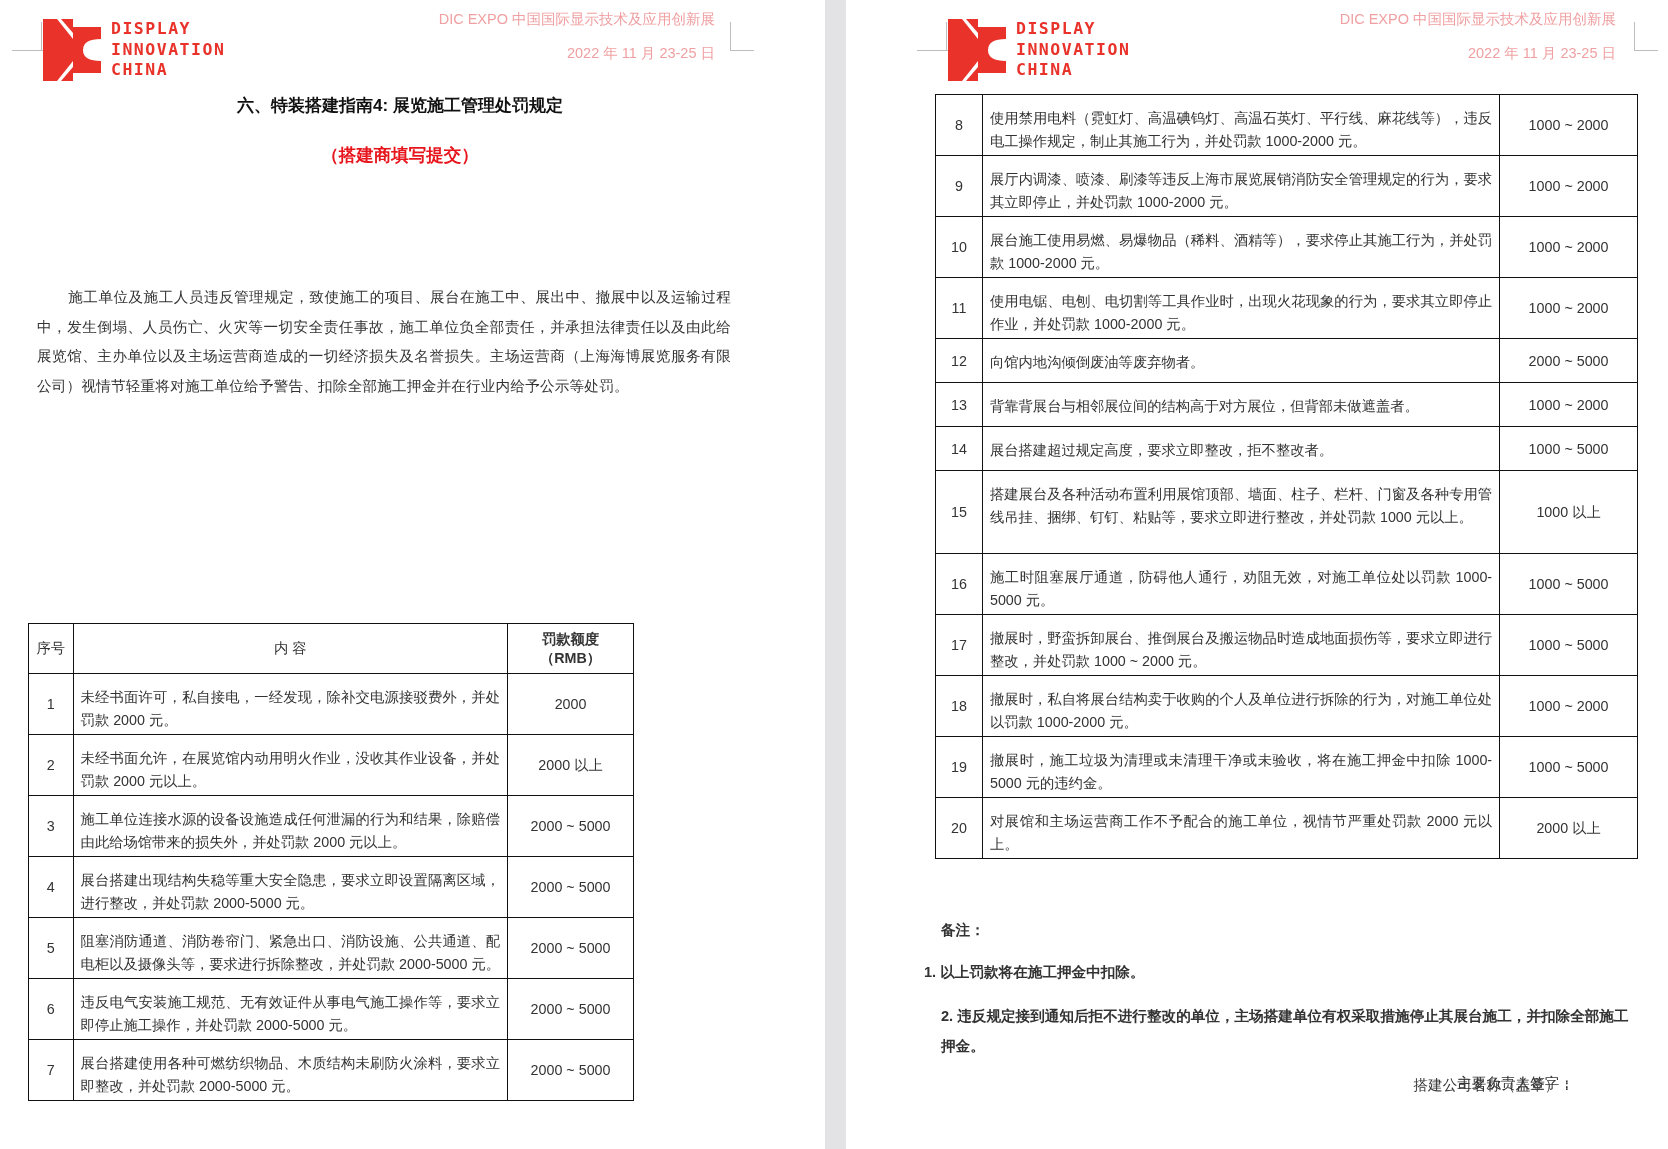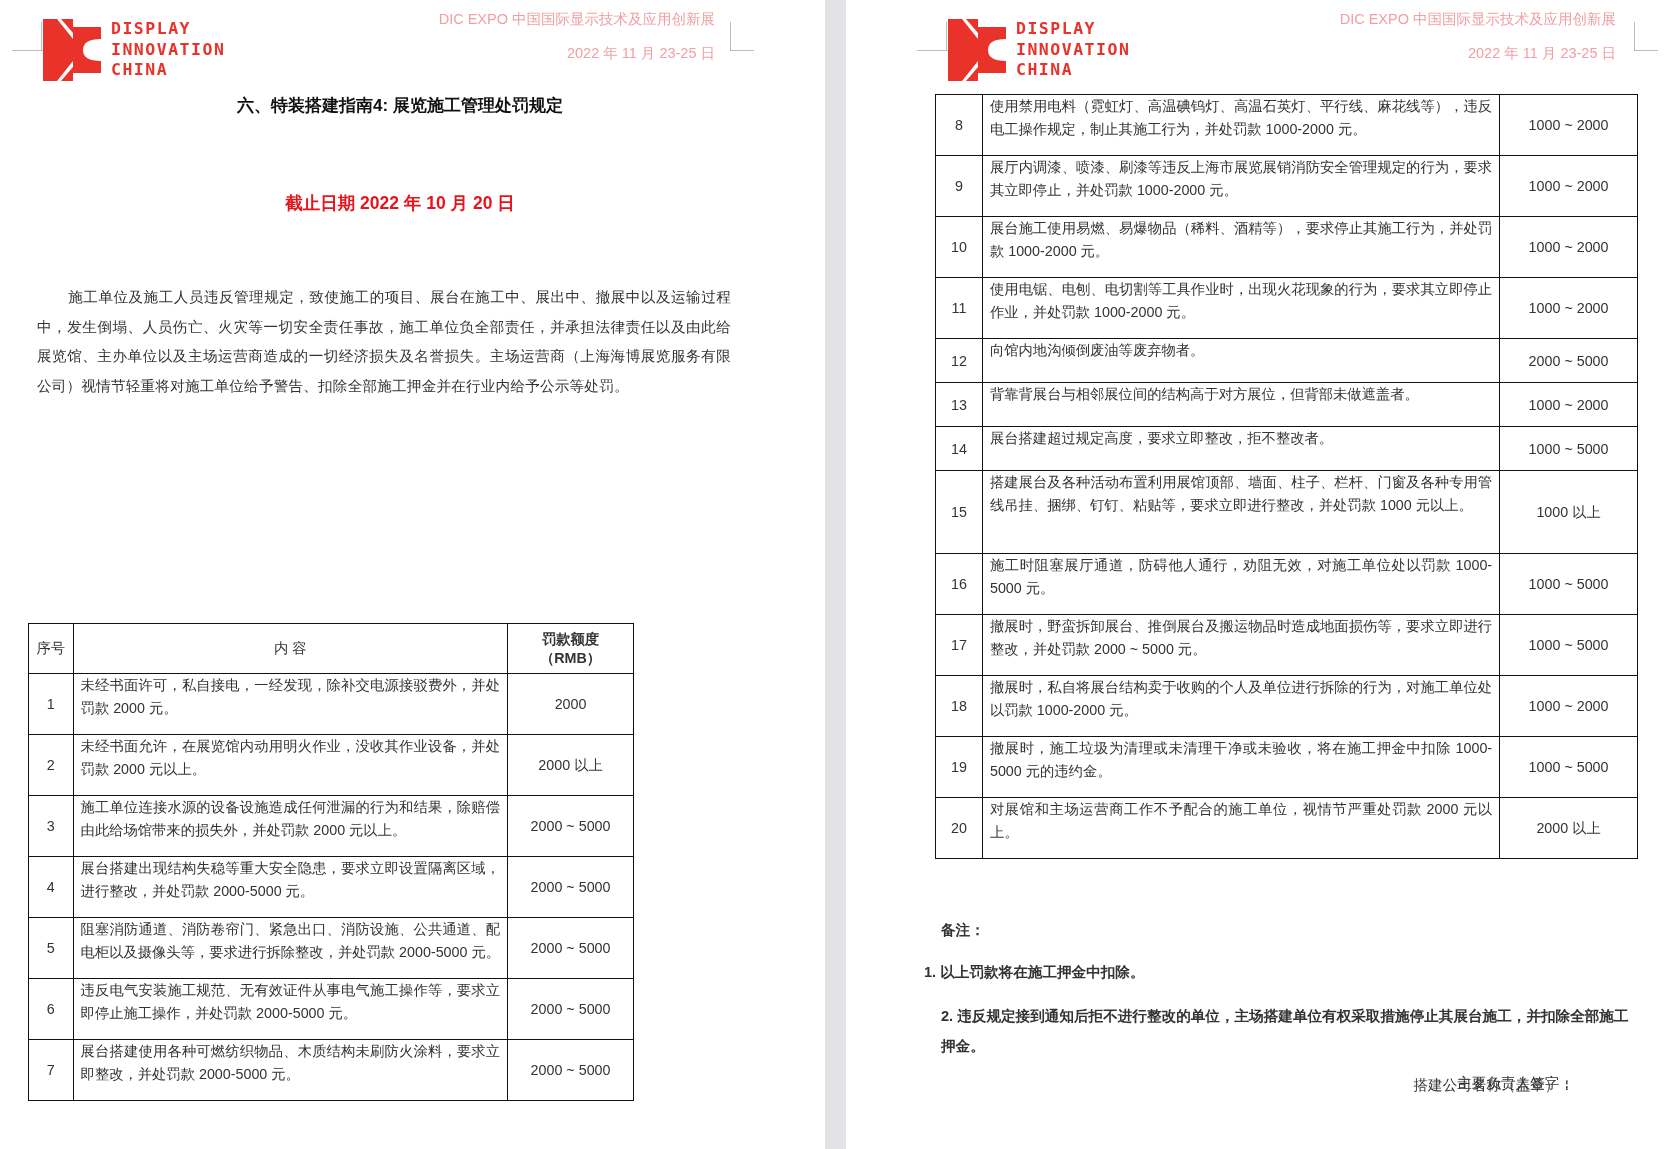--- a/index.html
+++ b/index.html
@@ -49,21 +49,21 @@
     table.fines {
       position: absolute; border-collapse: collapse;
       font-size: 14.3px; color: #333;
     }
     table.fines td, table.fines th {
       border: 1.3px solid #111; padding: 0 7px; vertical-align: top;
     }
     table.fines th { font-weight: normal; vertical-align: middle; text-align: center; }
     table.fines th.amount-h { font-weight: bold; }
     table.fines td.no { text-align: center; vertical-align: middle; padding: 0; }
-    table.fines td.content { line-height: 22.5px; padding-top: 0; text-align: justify; }
+    table.fines td.content { line-height: 22.5px; padding-top: 12px; text-align: justify; }
     table.fines td.amt { text-align: center; vertical-align: middle; }
 
     .notes { position: absolute; font-size: 14.6px; color: #333; font-weight: bold; }
     .sign { position: absolute; font-size: 14.6px; color: #333; text-align: right; }
     .pageno { position: absolute; font-size: 11px; color: #777; }
   </style>
 </head>
 <body>
 
 <div class="viewer">
@@ -89,21 +89,21 @@
         <div>CHINA</div>
       </div>
     </div>
 
     <div class="hdr-right" style="right:110px;top:2px;">
       <div>DIC EXPO 中国国际显示技术及应用创新展</div>
       <div>2022 年 11 月 23-25 日</div>
     </div>
 
     <div class="title" style="top:94px;left:15px;">六、特装搭建指南4:    展览施工管理处罚规定</div>
-    <div class="title red" style="top:191px;left:15px;">截止日期 2022 年  10 月  20 日</div>
+    <div class="title red" style="top:143px;left:15px;">（搭建商填写提交）</div>
 
     <div class="para" style="left:37px;top:283px;width:694px;">
       <span class="indent"></span><span>施工单位及施工人员违反管理规定，致使施工的项目、展台在施工中、展出中、撤展中以及运输过程中，发生倒塌、人员伤亡、火灾等一切安全责任事故，施工单位负全部责任，并承担法律责任以及由此给展览馆、主办单位以及主场运营商造成的一切经济损失及名誉损失。主场运营商（上海海博展览服务有限公司）视情节轻重将对施工单位给予警告、扣除全部施工押金并在行业内给予公示等处罚。</span>
     </div>
 
     <table class="fines" style="left:28px;top:623px;width:606px;">
       <colgroup>
           <col style="width:48px">
           <col style="width:520px">
           <col style="width:137px">
@@ -231,21 +231,21 @@
         <td class="content">搭建展台及各种活动布置利用展馆顶部、墙面、柱子、栏杆、门窗及各种专用管线吊挂、捆绑、钉钉、粘贴等，要求立即进行整改，并处罚款 1000 元以上。</td>
         <td class="amt">1000 以上</td>
       </tr>
       <tr style="height:61px;">
         <td class="no">16</td>
         <td class="content">施工时阻塞展厅通道，防碍他人通行，劝阻无效，对施工单位处以罚款 1000-5000 元。</td>
         <td class="amt">1000 ~ 5000</td>
       </tr>
       <tr style="height:61px;">
         <td class="no">17</td>
-        <td class="content">撤展时，野蛮拆卸展台、推倒展台及搬运物品时造成地面损伤等，要求立即进行整改，并处罚款 2000 ~ 5000 元。</td>
+        <td class="content">撤展时，野蛮拆卸展台、推倒展台及搬运物品时造成地面损伤等，要求立即进行整改，并处罚款 1000 ~ 2000 元。</td>
         <td class="amt">1000 ~ 5000</td>
       </tr>
       <tr style="height:61px;">
         <td class="no">18</td>
         <td class="content">撤展时，私自将展台结构卖于收购的个人及单位进行拆除的行为，对施工单位处以罚款 1000-2000 元。</td>
         <td class="amt">1000 ~ 2000</td>
       </tr>
       <tr style="height:61px;">
         <td class="no">19</td>
         <td class="content">撤展时，施工垃圾为清理或未清理干净或未验收，将在施工押金中扣除 1000-5000 元的违约金。</td>

